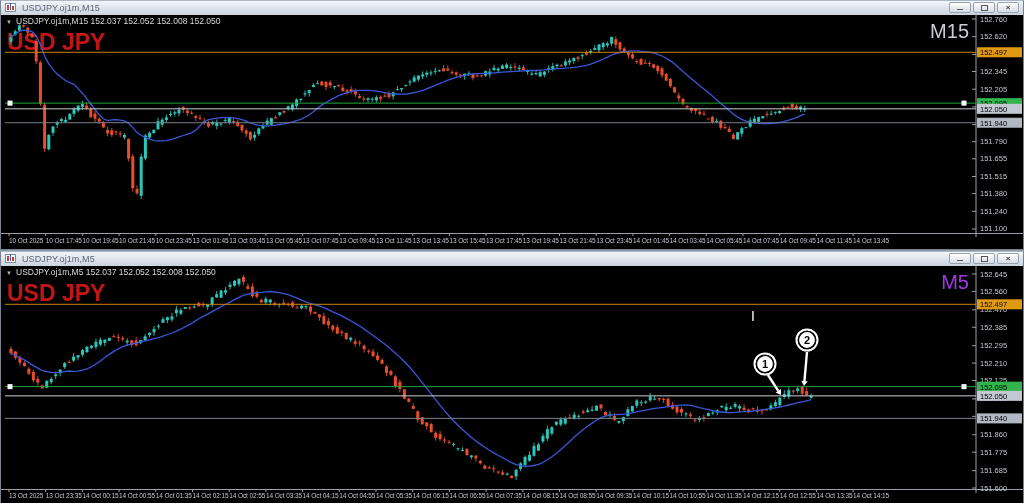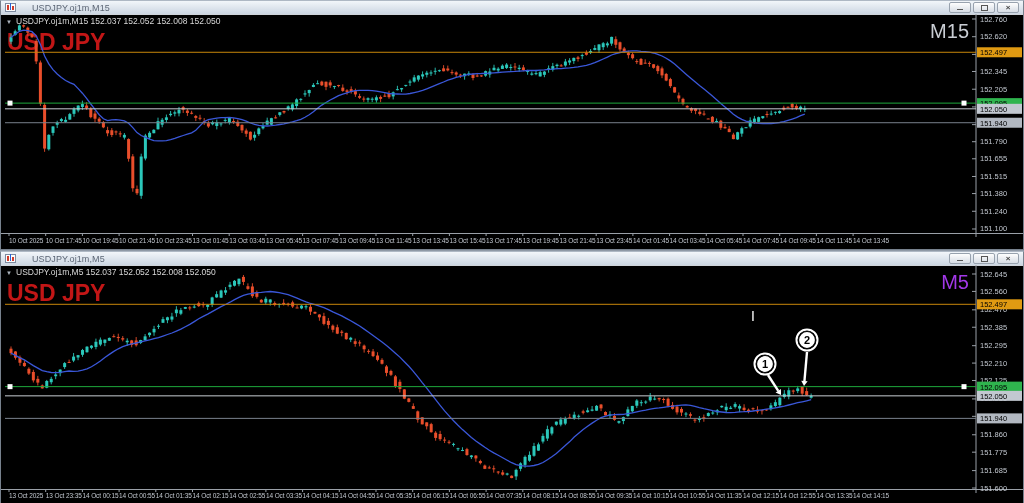--- a/index.html
+++ b/index.html
@@ -1,20 +1,20 @@
 <!DOCTYPE html>
 <html><head>
 <meta charset="utf-8">
 <style>
   html,body{margin:0;padding:0;width:1024px;height:503px;overflow:hidden;
     background:#8f99a6;font-family:"Liberation Sans",sans-serif;position:relative}
   .window{position:absolute;left:0;width:1024px;box-sizing:border-box;
     background:#000;border:1px solid #77818d;border-top:1px solid #aeb8c4}
   .titlebar{height:13px;background:linear-gradient(#f2f6fa,#ccd6e2);
-    display:flex;align-items:center;padding:0 4px;gap:16px;box-sizing:border-box}
+    display:flex;align-items:center;padding:0 4px;gap:6px;box-sizing:border-box}
   .title-text{font-size:9px;color:#5c6675;white-space:nowrap;letter-spacing:.1px}
   .wicon{width:11px;height:9px;background:#fdfdfd;border:1px solid #7d8aa0;
     display:inline-flex;align-items:flex-end;gap:1px;padding:1px;box-sizing:border-box}
   .wicon i{display:block;width:2px;background:#d23c2a}
   .wicon i.b{background:#2a62d2}
   .win-buttons{margin-left:auto;display:flex;gap:2px}
   .win-btn{width:20px;height:9px;background:linear-gradient(#fefefe,#d7dde5);
     border:1px solid #98a2ae;border-radius:2px;display:flex;align-items:center;
     justify-content:center;cursor:default}
   .glyph-min{display:block;width:6px;height:1px;background:#555;margin-top:4px}

